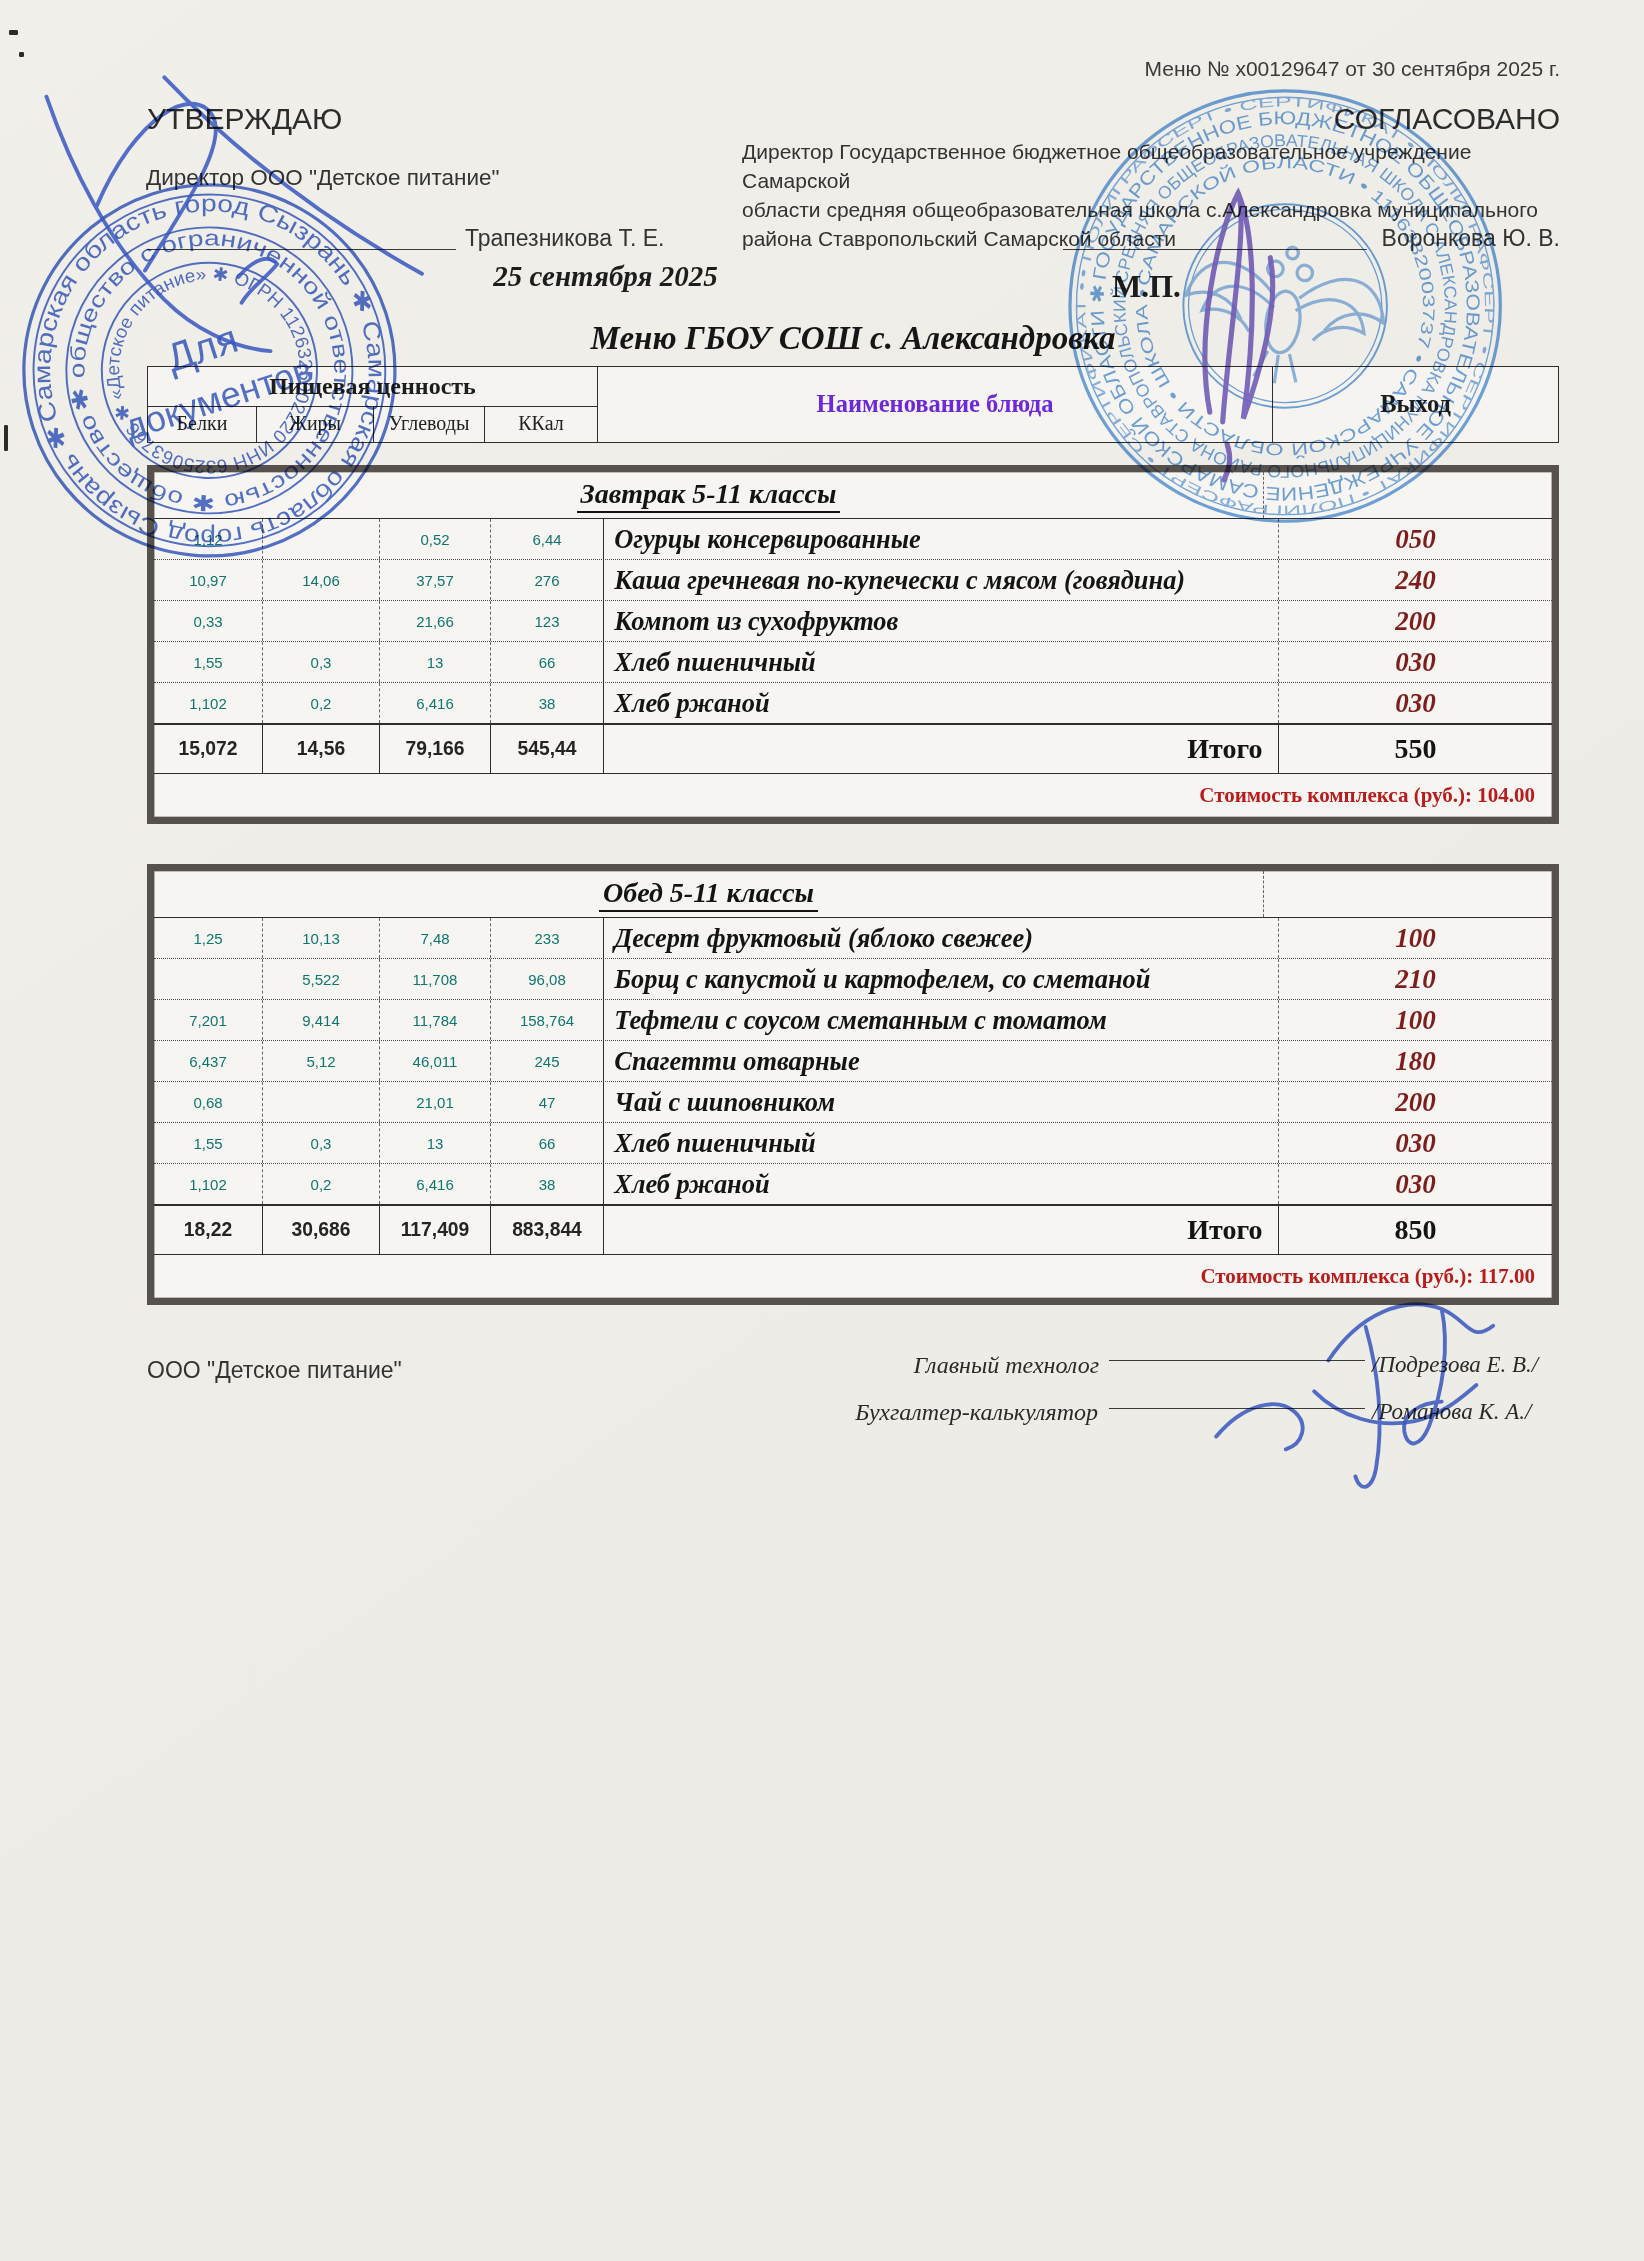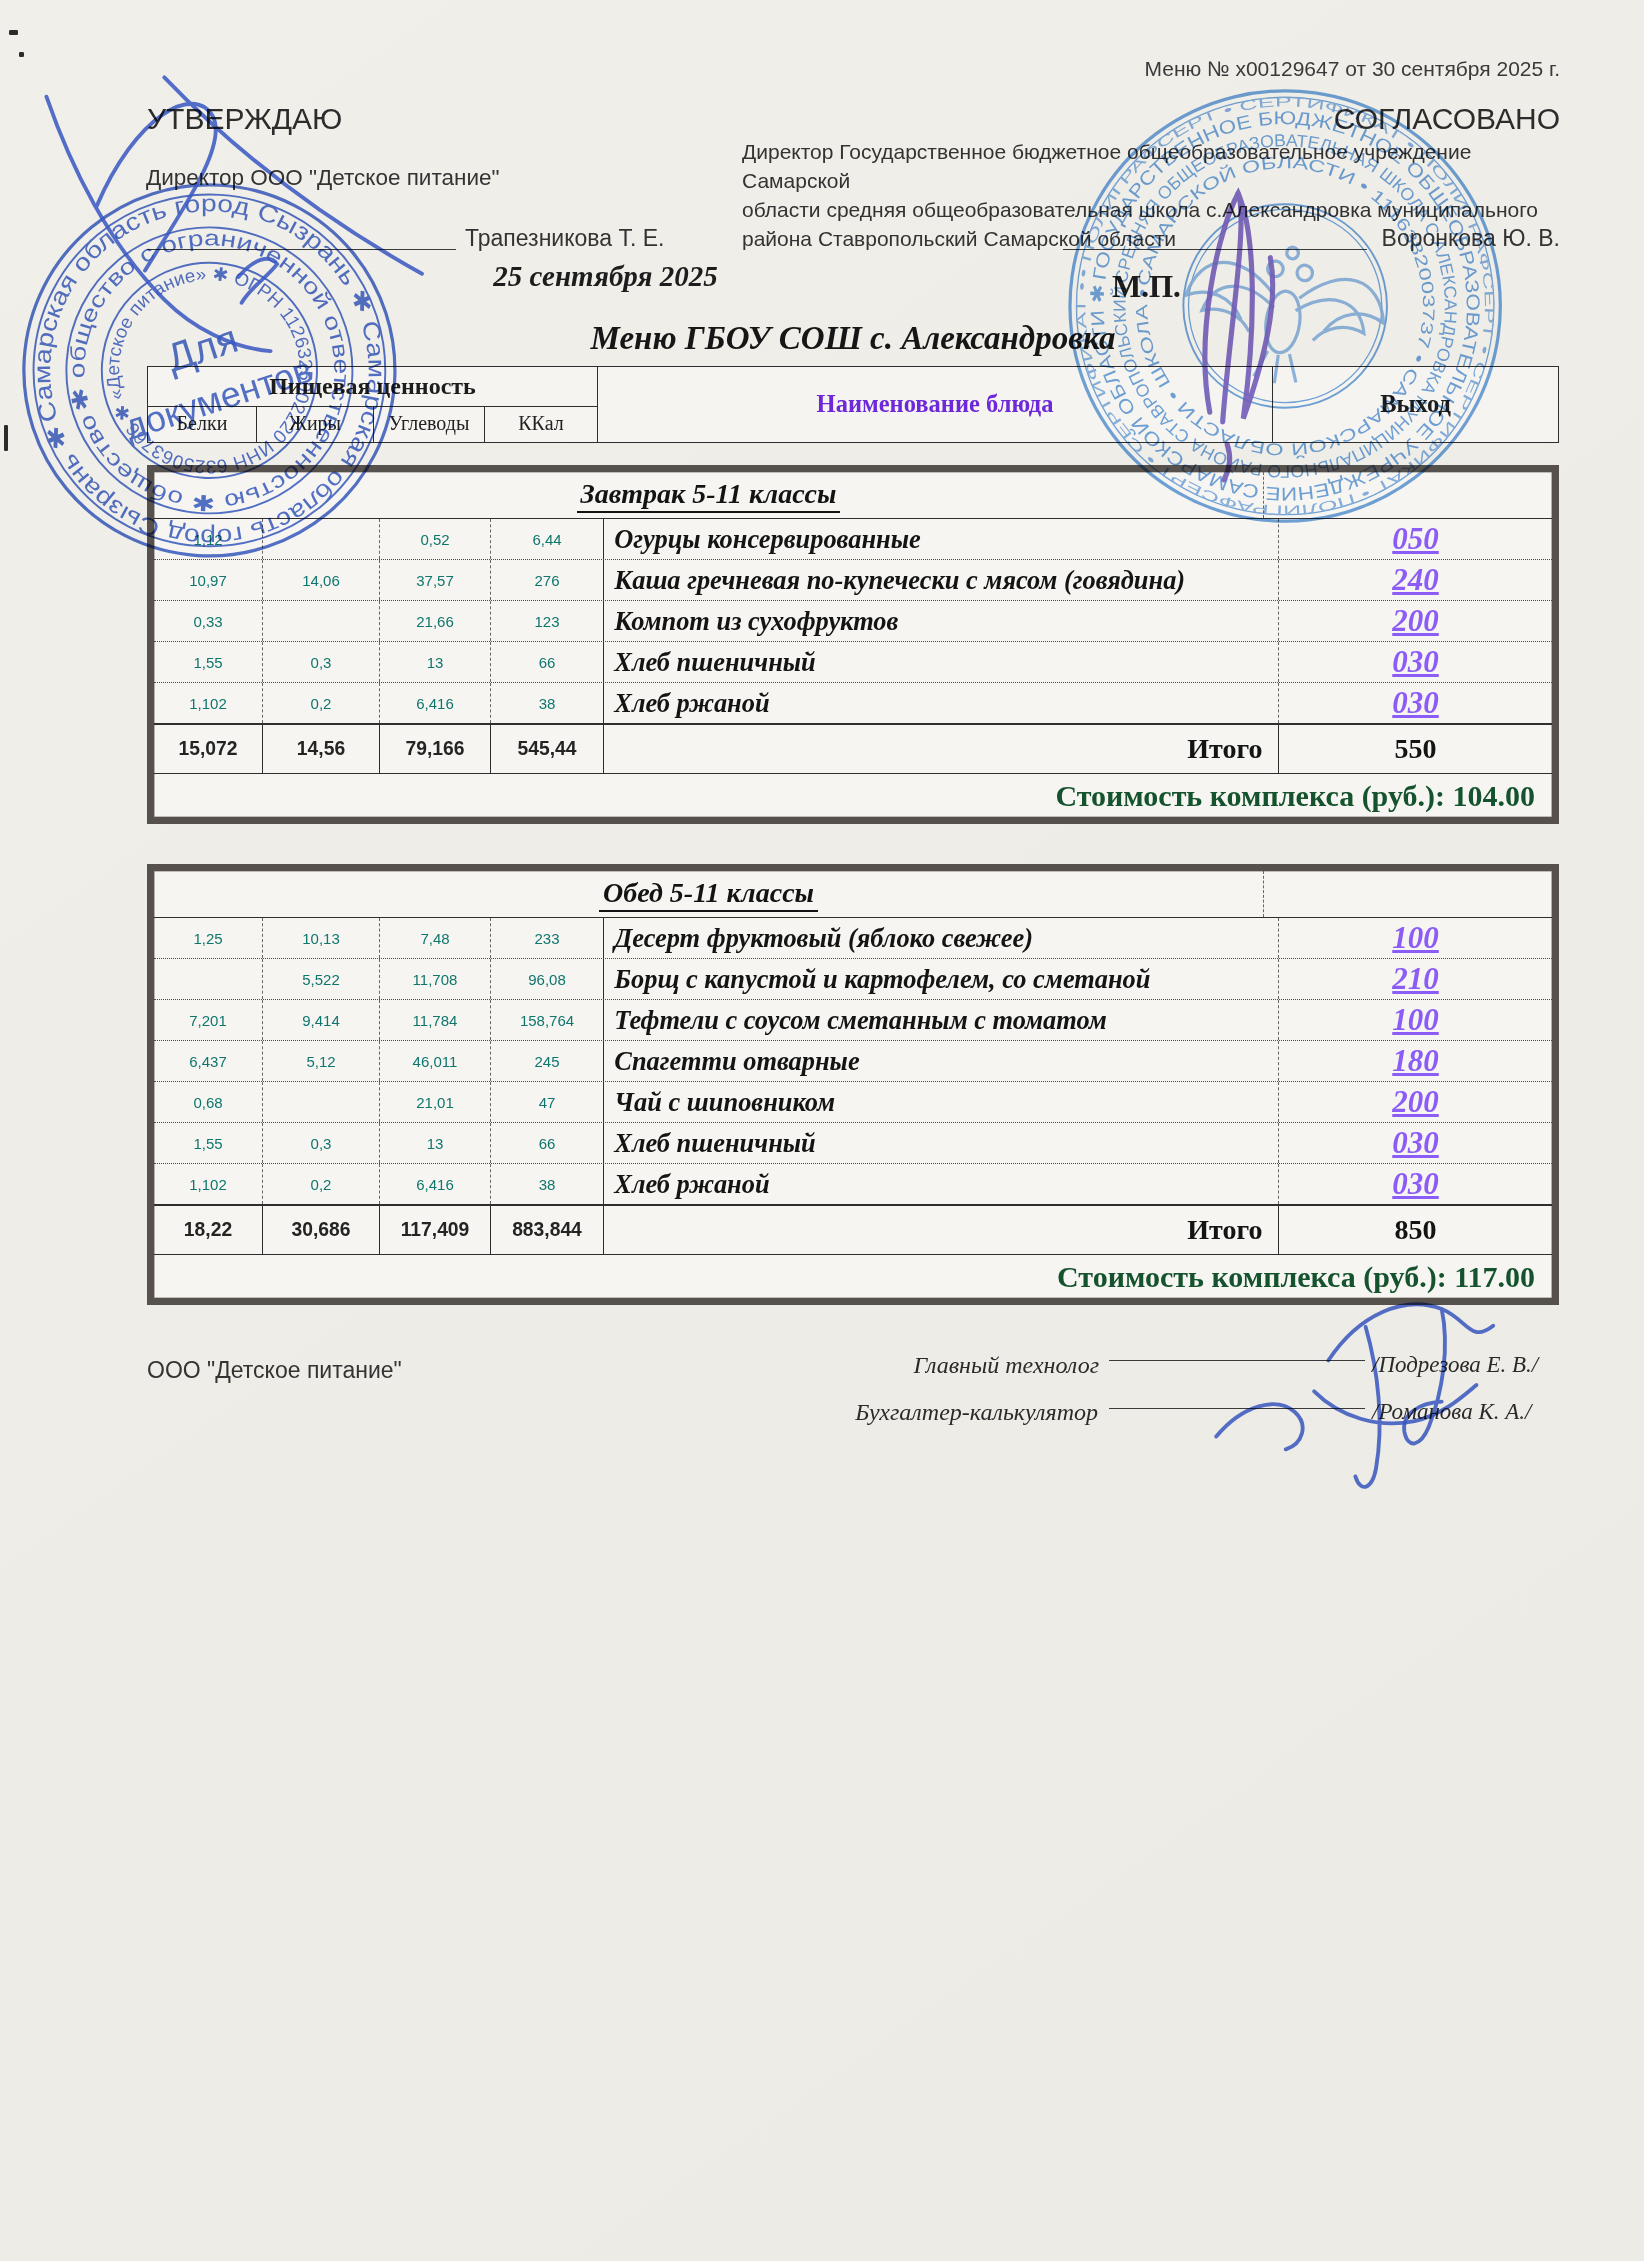--- a/index.html
+++ b/index.html
@@ -56,32 +56,32 @@
   .sec-title-out{border-left:1.3px dashed #666;}
   .trow{display:grid;grid-template-columns:108px 117px 111px 113px 675px 1fr;border-top:1.9px dotted #4a4a4a;}
   .trow.first{border-top:1.9px solid #2e2e2e;}
   .c{min-height:40px;display:flex;align-items:center;}
   .c.n{justify-content:center;font-size:15px;color:#0f766e;}
   .c.dash{border-left:1.3px dashed #666;}
   .c.solid{border-left:1.9px solid #2e2e2e;}
   .c.dish{justify-content:flex-start;padding-left:10.3px;
     font-family:"Liberation Serif",serif;font-weight:bold;font-style:italic;font-size:26.4px;color:#141414;}
   .c.out{justify-content:center;
-    font-family:"Liberation Serif",serif;font-weight:bold;font-style:italic;font-size:31px;color:#8b5cf6;text-decoration:underline;}
+    font-family:"Liberation Serif",serif;font-weight:bold;font-style:italic;font-size:27px;color:#7f1d1d;}
   .total-row{display:grid;grid-template-columns:108px 117px 111px 113px 675px 1fr;
     border-top:2.6px solid #2e2e2e;border-bottom:1.9px solid #2e2e2e;}
   .total-row .c{min-height:48px;}
   .total-row .c.n{font-weight:bold;font-size:19.3px;color:#242424;}
   .total-row .c.sep{border-left:1.9px solid #2e2e2e;}
   .total-label{justify-content:flex-end !important;padding-right:15.5px;
     font-family:"Liberation Serif",serif;font-weight:bold;font-size:28px;color:#141414;}
   .total-out{justify-content:center;font-family:"Liberation Serif",serif;
     font-weight:bold;font-size:28px;color:#141414;}
   .cost-row{min-height:43px;display:flex;align-items:center;justify-content:flex-end;
-    padding-right:17px;font-family:"Liberation Serif",serif;font-weight:bold;font-size:30px;color:#14532d;padding-left:45px;}
+    padding-right:17px;font-family:"Liberation Serif",serif;font-weight:bold;font-size:21px;color:#b91c1c;padding-left:45px;}
 
   
   .footer-org{left:147px;top:1357px;font-size:23px;color:#333;}
   .sig-role{font-family:"Liberation Serif",serif;font-style:italic;font-size:24px;color:#2a2a2a;text-align:right;}
   .role1{left:799px;top:1352px;width:300px;}
   .role2{left:760px;top:1399px;width:338px;}
   .f-line{border-bottom:1.9px solid #3a3a3a;height:32px;}
   .f-line1{left:1109px;top:1328px;width:256px;}
   .f-line2{left:1109px;top:1376px;width:256px;}
   .sig-name{font-family:"Liberation Serif",serif;font-style:italic;font-size:23px;color:#2a2a2a;}

